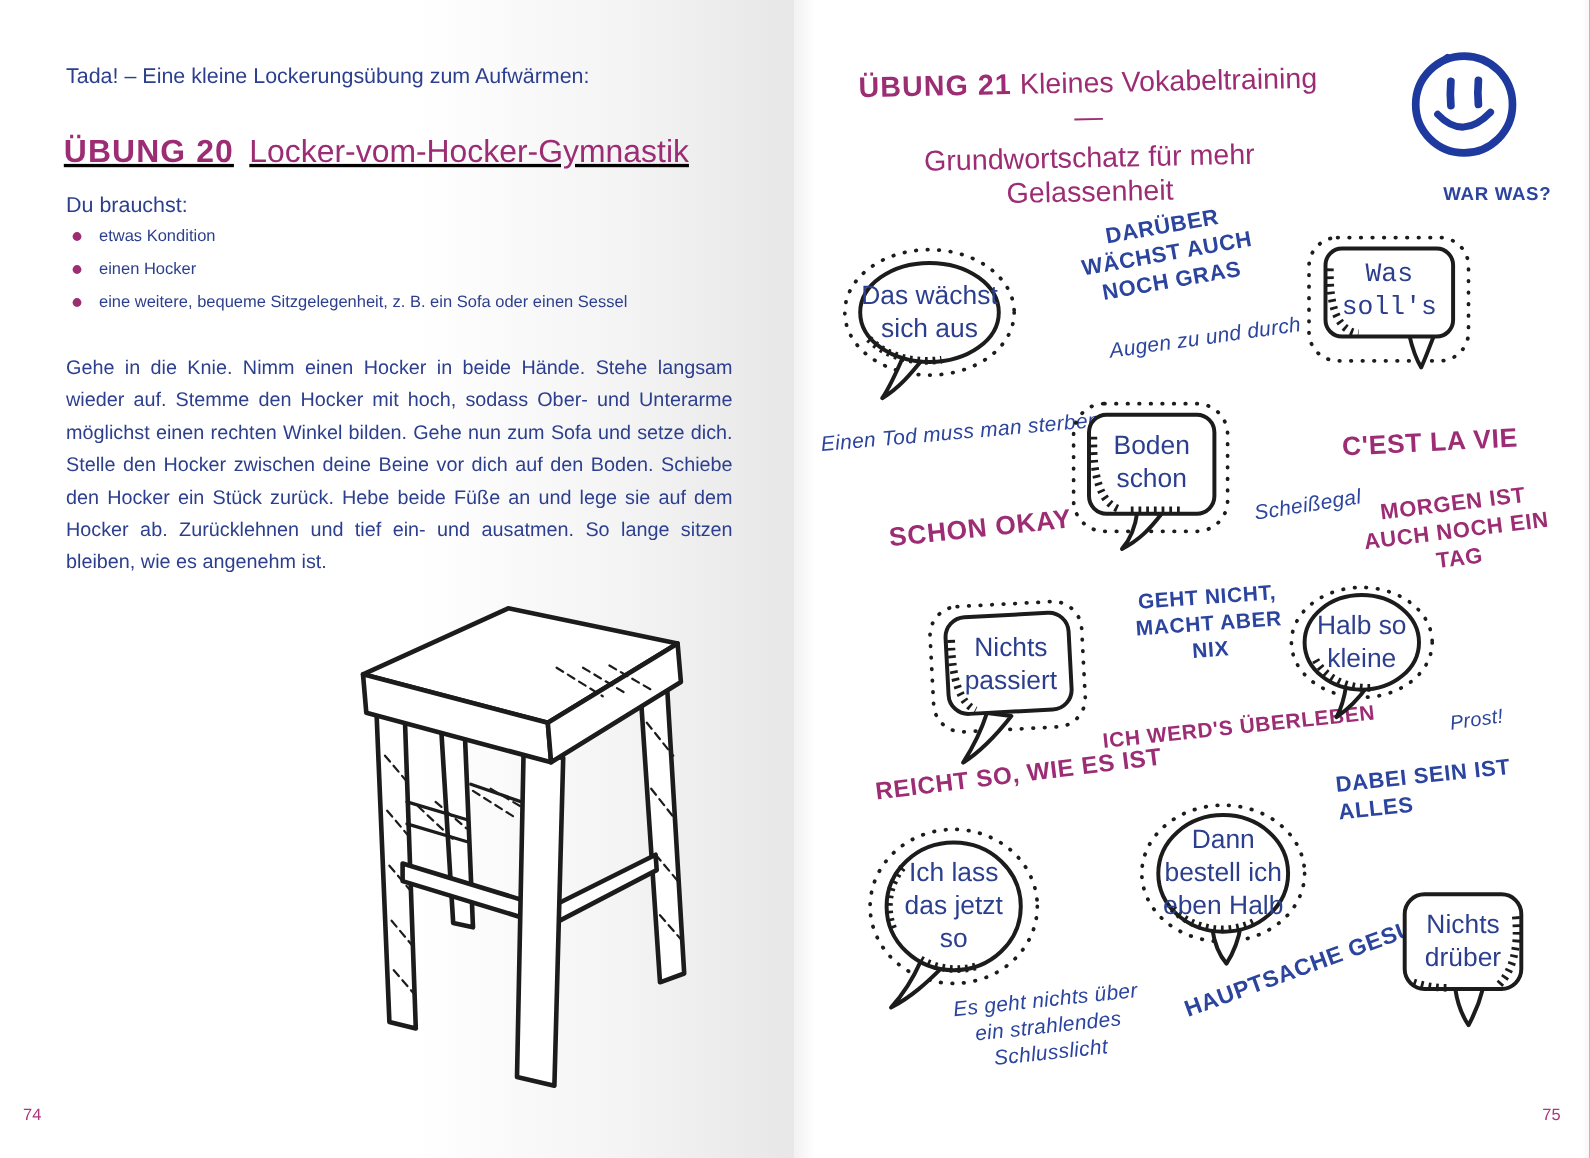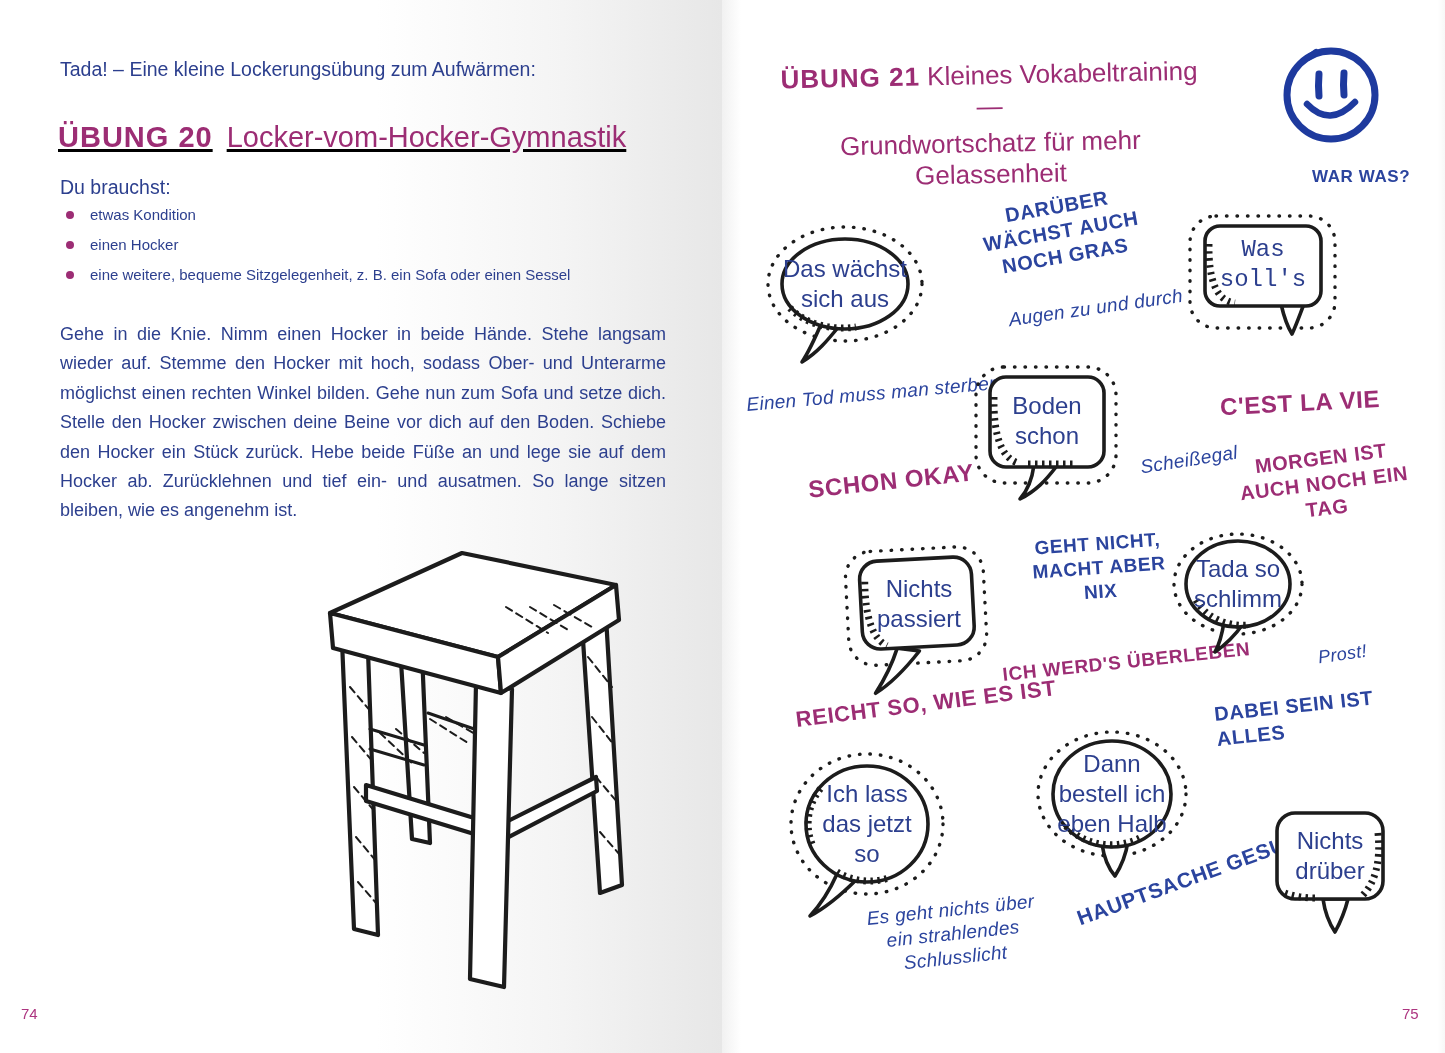--- a/index.html
+++ b/index.html
@@ -174,21 +174,21 @@
       <div class="btxt" style="left:28px;top:22px;width:96px;height:74px;">Nichts passiert</div>
     </div>
 
     <div class="bubble" style="left:446px;top:530px;width:140px;height:125px;">
       <svg width="140" height="125" viewBox="0 0 140 125">
         <ellipse class="ring" cx="70" cy="54" rx="64" ry="50"></ellipse>
         <path class="ink" d="M56,92 C54,105 52,113 47,122 C60,113 68,104 75,94 Z"></path>
         <ellipse class="ink" cx="70" cy="54" rx="52" ry="43"></ellipse>
         <path class="hatch" d="M28,70 A52,43 0 0 0 82,95"></path>
       </svg>
-      <div class="btxt" style="left:22px;top:16px;width:96px;height:76px;">Tada so schlimm</div>
+      <div class="btxt" style="left:22px;top:16px;width:96px;height:76px;">Halb so kleine</div>
     </div>
 
     <div class="bubble" style="left:63px;top:746px;width:165px;height:178px;">
       <svg width="165" height="178" viewBox="0 0 165 178">
         <ellipse class="ring" cx="82" cy="78" rx="76" ry="70"></ellipse>
         <path class="ink" d="M52,128 C44,146 36,158 25,170 C44,160 58,147 72,133 Z"></path>
         <ellipse class="ink" cx="82" cy="78" rx="61" ry="58"></ellipse>
         <path class="hatch" d="M27,98 A61,58 0 0 1 36,42"></path>
         <path class="hatch" d="M52,126 A61,58 0 0 0 104,132"></path>
       </svg>

